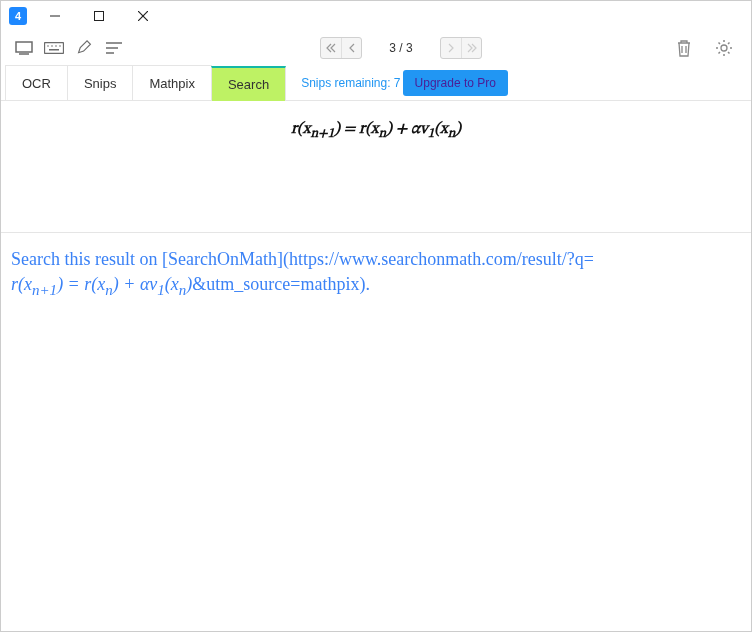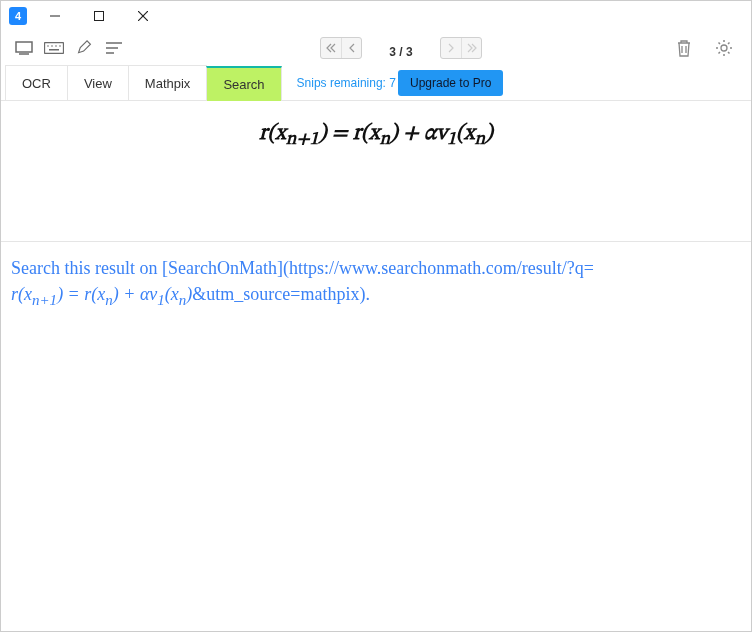--- a/index.html
+++ b/index.html
@@ -5,35 +5,35 @@
 * { box-sizing: border-box; margin: 0; padding: 0; }
 body { font-family: "Segoe UI", Arial, sans-serif; font-size: 13px; background: #fff; width: 752px; height: 632px; overflow: hidden; border: 1px solid #ccc; }
 .titlebar { height: 30px; display: flex; align-items: center; padding: 0 2px 0 8px; background: #fff; }
 .titlebar .logo { width: 18px; height: 18px; background: #1e88ff; border-radius: 3px; display: flex; align-items: center; justify-content: center; color: #fff; font-weight: bold; font-size: 11px; margin-right: 6px; }
 .titlebar .title { flex: 1; font-size: 12px; color: #222; }
 .titlebar .winbtn { width: 44px; height: 30px; display: flex; align-items: center; justify-content: center; color: #222; cursor: pointer; }
 .titlebar .winbtn svg { display: block; }
 .toolbar { height: 34px; display: flex; align-items: center; padding: 0 10px; background: #fff; }
 .toolbar .tbtn { width: 26px; height: 26px; display: flex; align-items: center; justify-content: center; color: #6b6b6b; cursor: pointer; margin-right: 4px; }
 .toolbar .spacer { flex: 1; }
-.pager { display: flex; align-items: flex-end; gap: 24px; font-weight: bold; }
+.pager { display: flex; align-items: center; gap: 24px; }
 .pager-group { display: inline-flex; border: 1px solid #d0d0d0; border-radius: 3px; overflow: hidden; background: #f5f5f5; }
 .pager-group .pbtn { width: 20px; height: 20px; display: flex; align-items: center; justify-content: center; color: #888; cursor: pointer; }
 .pager-group .pbtn + .pbtn { border-left: 1px solid #e0e0e0; }
 .pager .pagecount { font-size: 12px; color: #333; min-width: 30px; text-align: center; }
 .right-tools { display: flex; align-items: center; gap: 10px; margin-left: auto; }
 .tabsbar { display: flex; align-items: stretch; height: 36px; border-bottom: 1px solid #e5e5e5; background: #fff; padding-left: 4px; }
 .tab { padding: 0 16px; display: flex; align-items: center; border: 1px solid #e5e5e5; border-bottom: none; margin-right: -1px; font-size: 13px; color: #333; cursor: pointer; background: #fff; }
 .tab.active { border-top: 2px solid #14b8a6; position: relative; top: 1px; background: #bef264; }
 .tab:not(.active) { border-top: 1px solid #e5e5e5; }
 .snips-area { display: flex; align-items: center; margin-left: 16px; gap: 2px; }
 .snips-text { color: #2196f3; font-size: 12px; cursor: pointer; }
-.upgrade-btn { background: #2196f3; color: #0f172a; border: none; border-radius: 3px; padding: 6px 12px; font-size: 12px; cursor: pointer; }
+.upgrade-btn { background: #2196f3; color: #4c1d95; border: none; border-radius: 3px; padding: 6px 12px; font-size: 12px; cursor: pointer; }
 .content-top { border-bottom: 1px solid #e5e5e5; padding: 18px 10px 90px 10px; text-align: center; }
-.equation { font-family: "Cambria Math", "STIX Two Math", "Times New Roman", serif; font-style: italic; font-size: 22px; font-weight: bold; color: #111; white-space: nowrap; }
+.equation { font-family: "Cambria Math", "STIX Two Math", "Times New Roman", serif; font-style: italic; font-size: 16px; font-weight: bold; color: #111; white-space: nowrap; }
 .content-bottom { padding: 14px 10px; font-family: "Times New Roman", Georgia, serif; font-size: 18px; color: #3b82f6; line-height: 1.4; }
 .content-bottom .eq-inline { font-style: italic; }
 .content-bottom .plain { font-style: normal; }
 svg { pointer-events: none; }
 </style>
 </head>
 <body>
 
 <div class="titlebar">
   <div class="logo">
@@ -132,21 +132,21 @@
         </svg>
     </div>
   </div>
 </div>
 
 <div class="tabsbar">
   <div class="tab">
       <span>OCR</span>
     </div>
   <div class="tab">
-      <span>View</span>
+      <span>Snips</span>
     </div>
   <div class="tab">
       <span>Mathpix</span>
     </div>
   <div class="tab active">
       <span>Search</span>
     </div>
   <div class="snips-area">
     <span class="snips-text">Snips remaining: 7</span>
     <button class="upgrade-btn">Upgrade to Pro</button>

